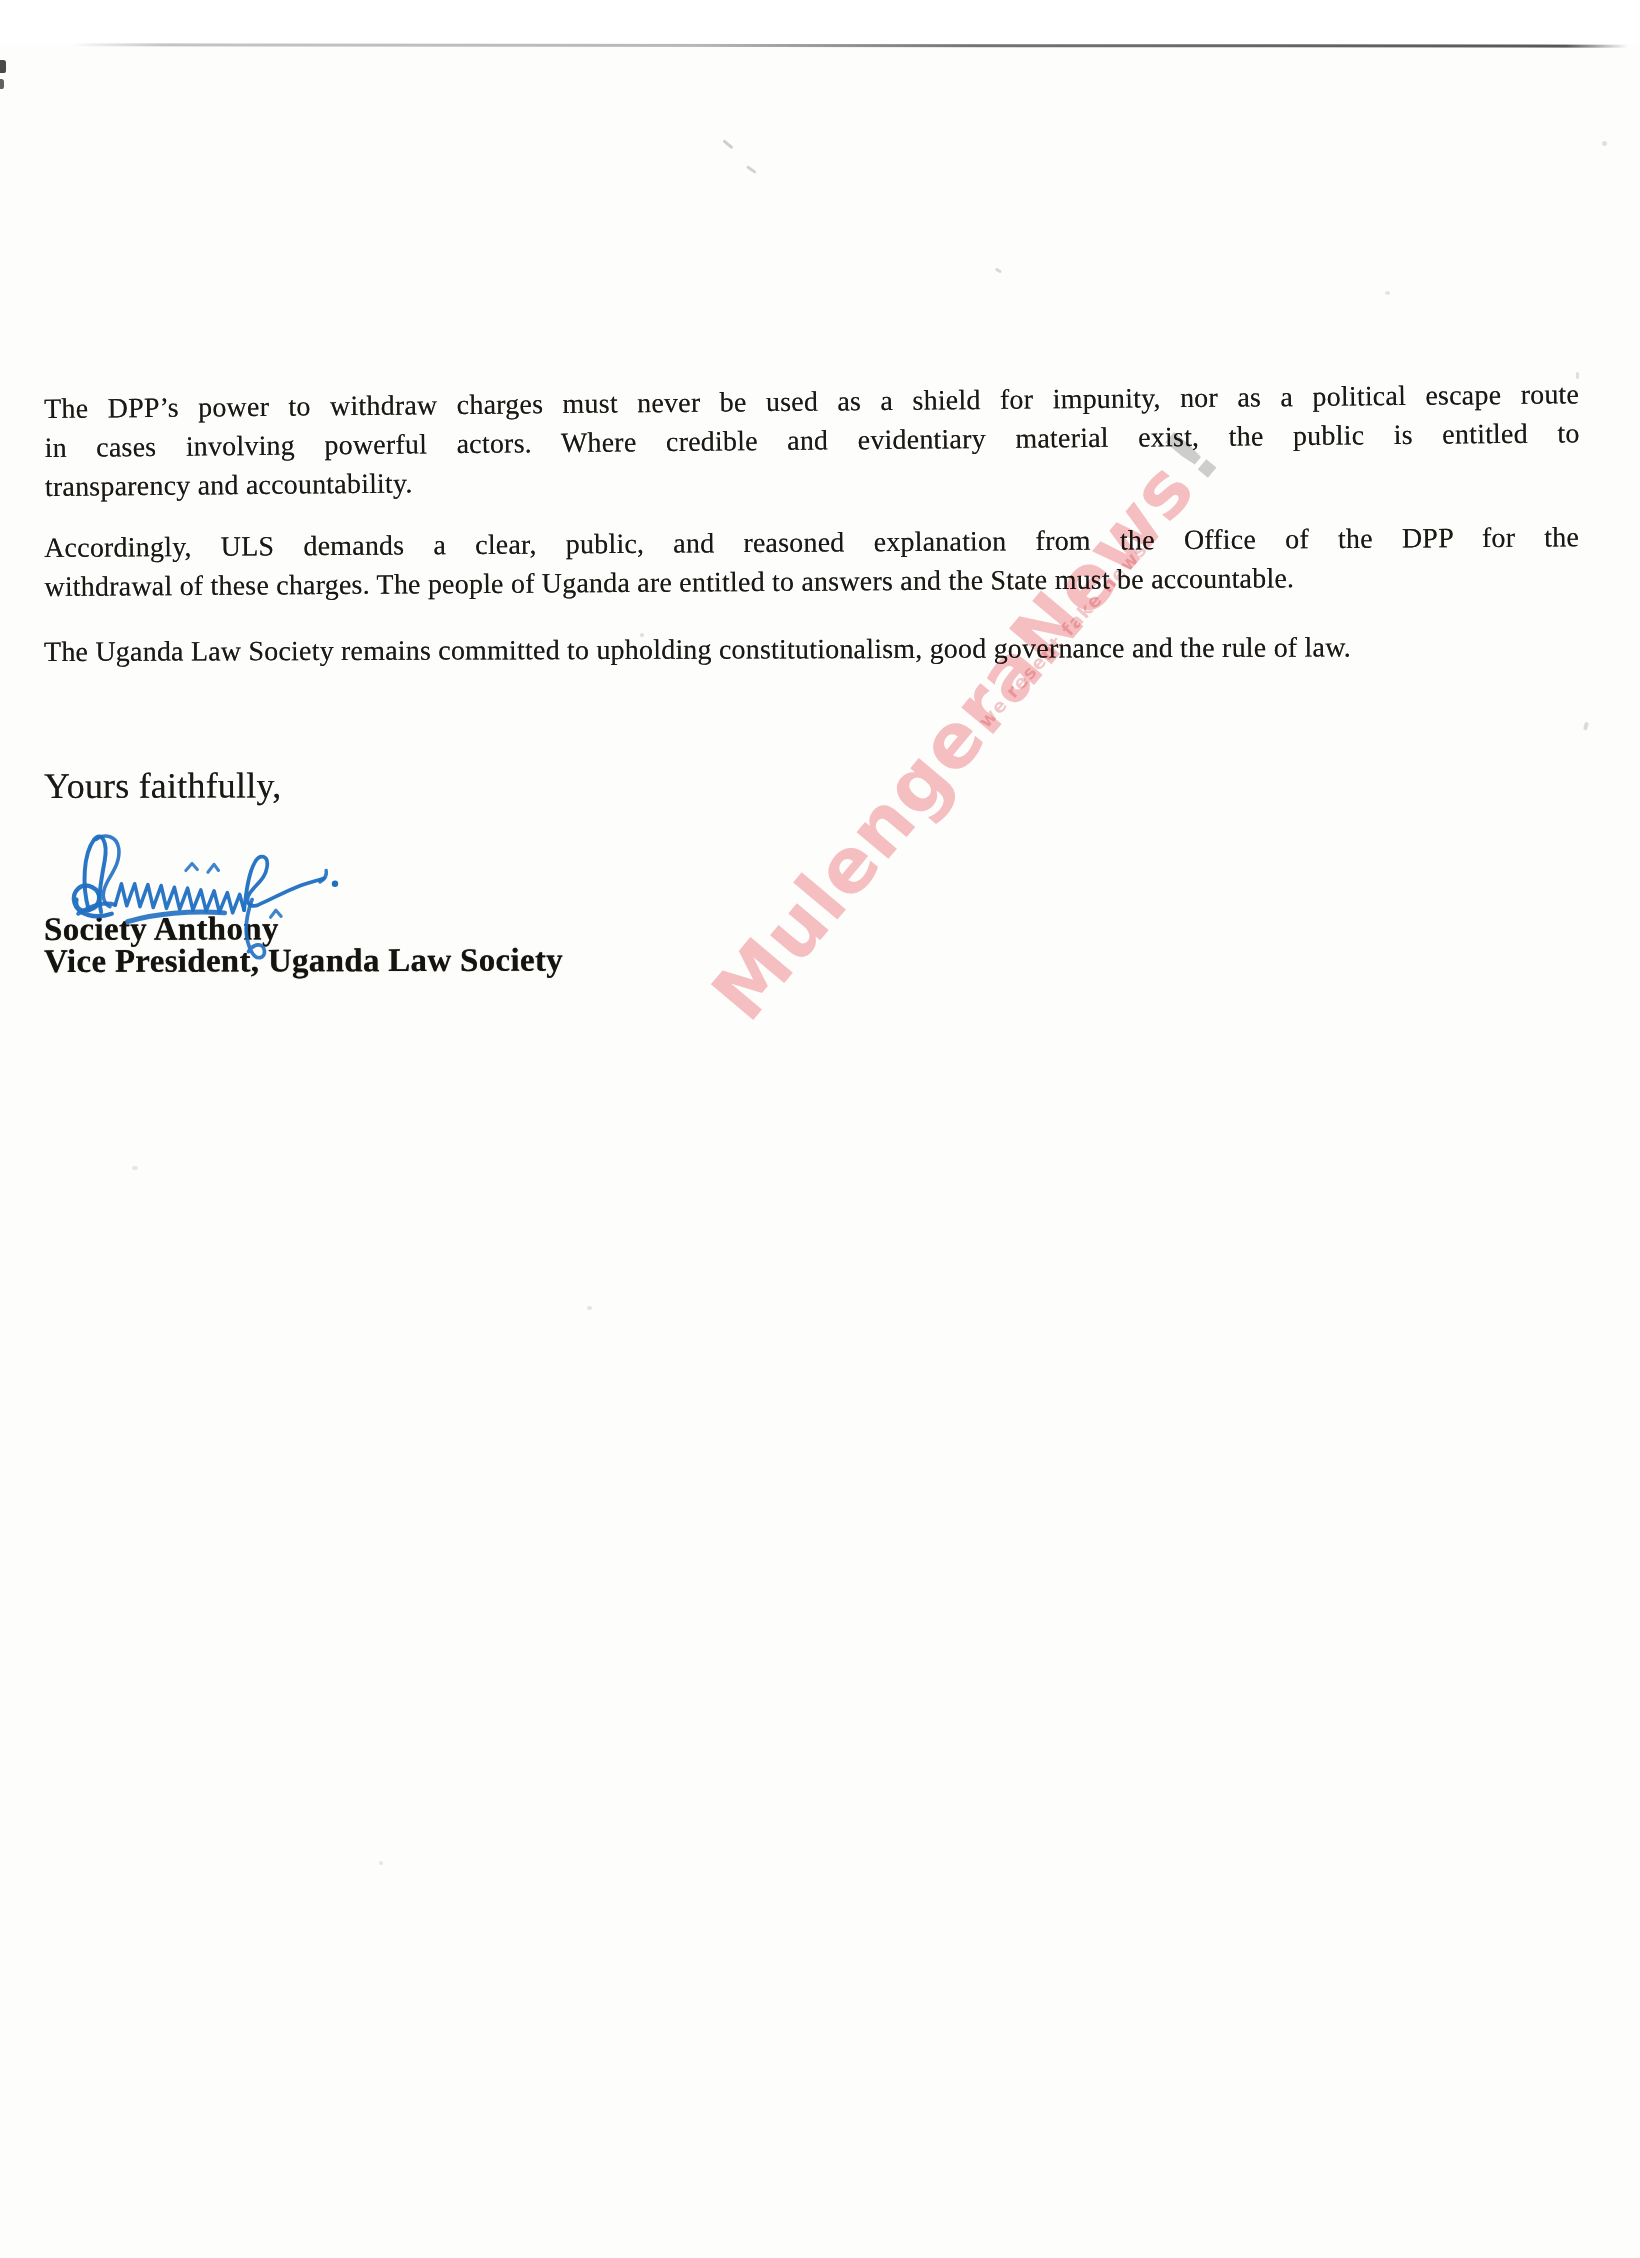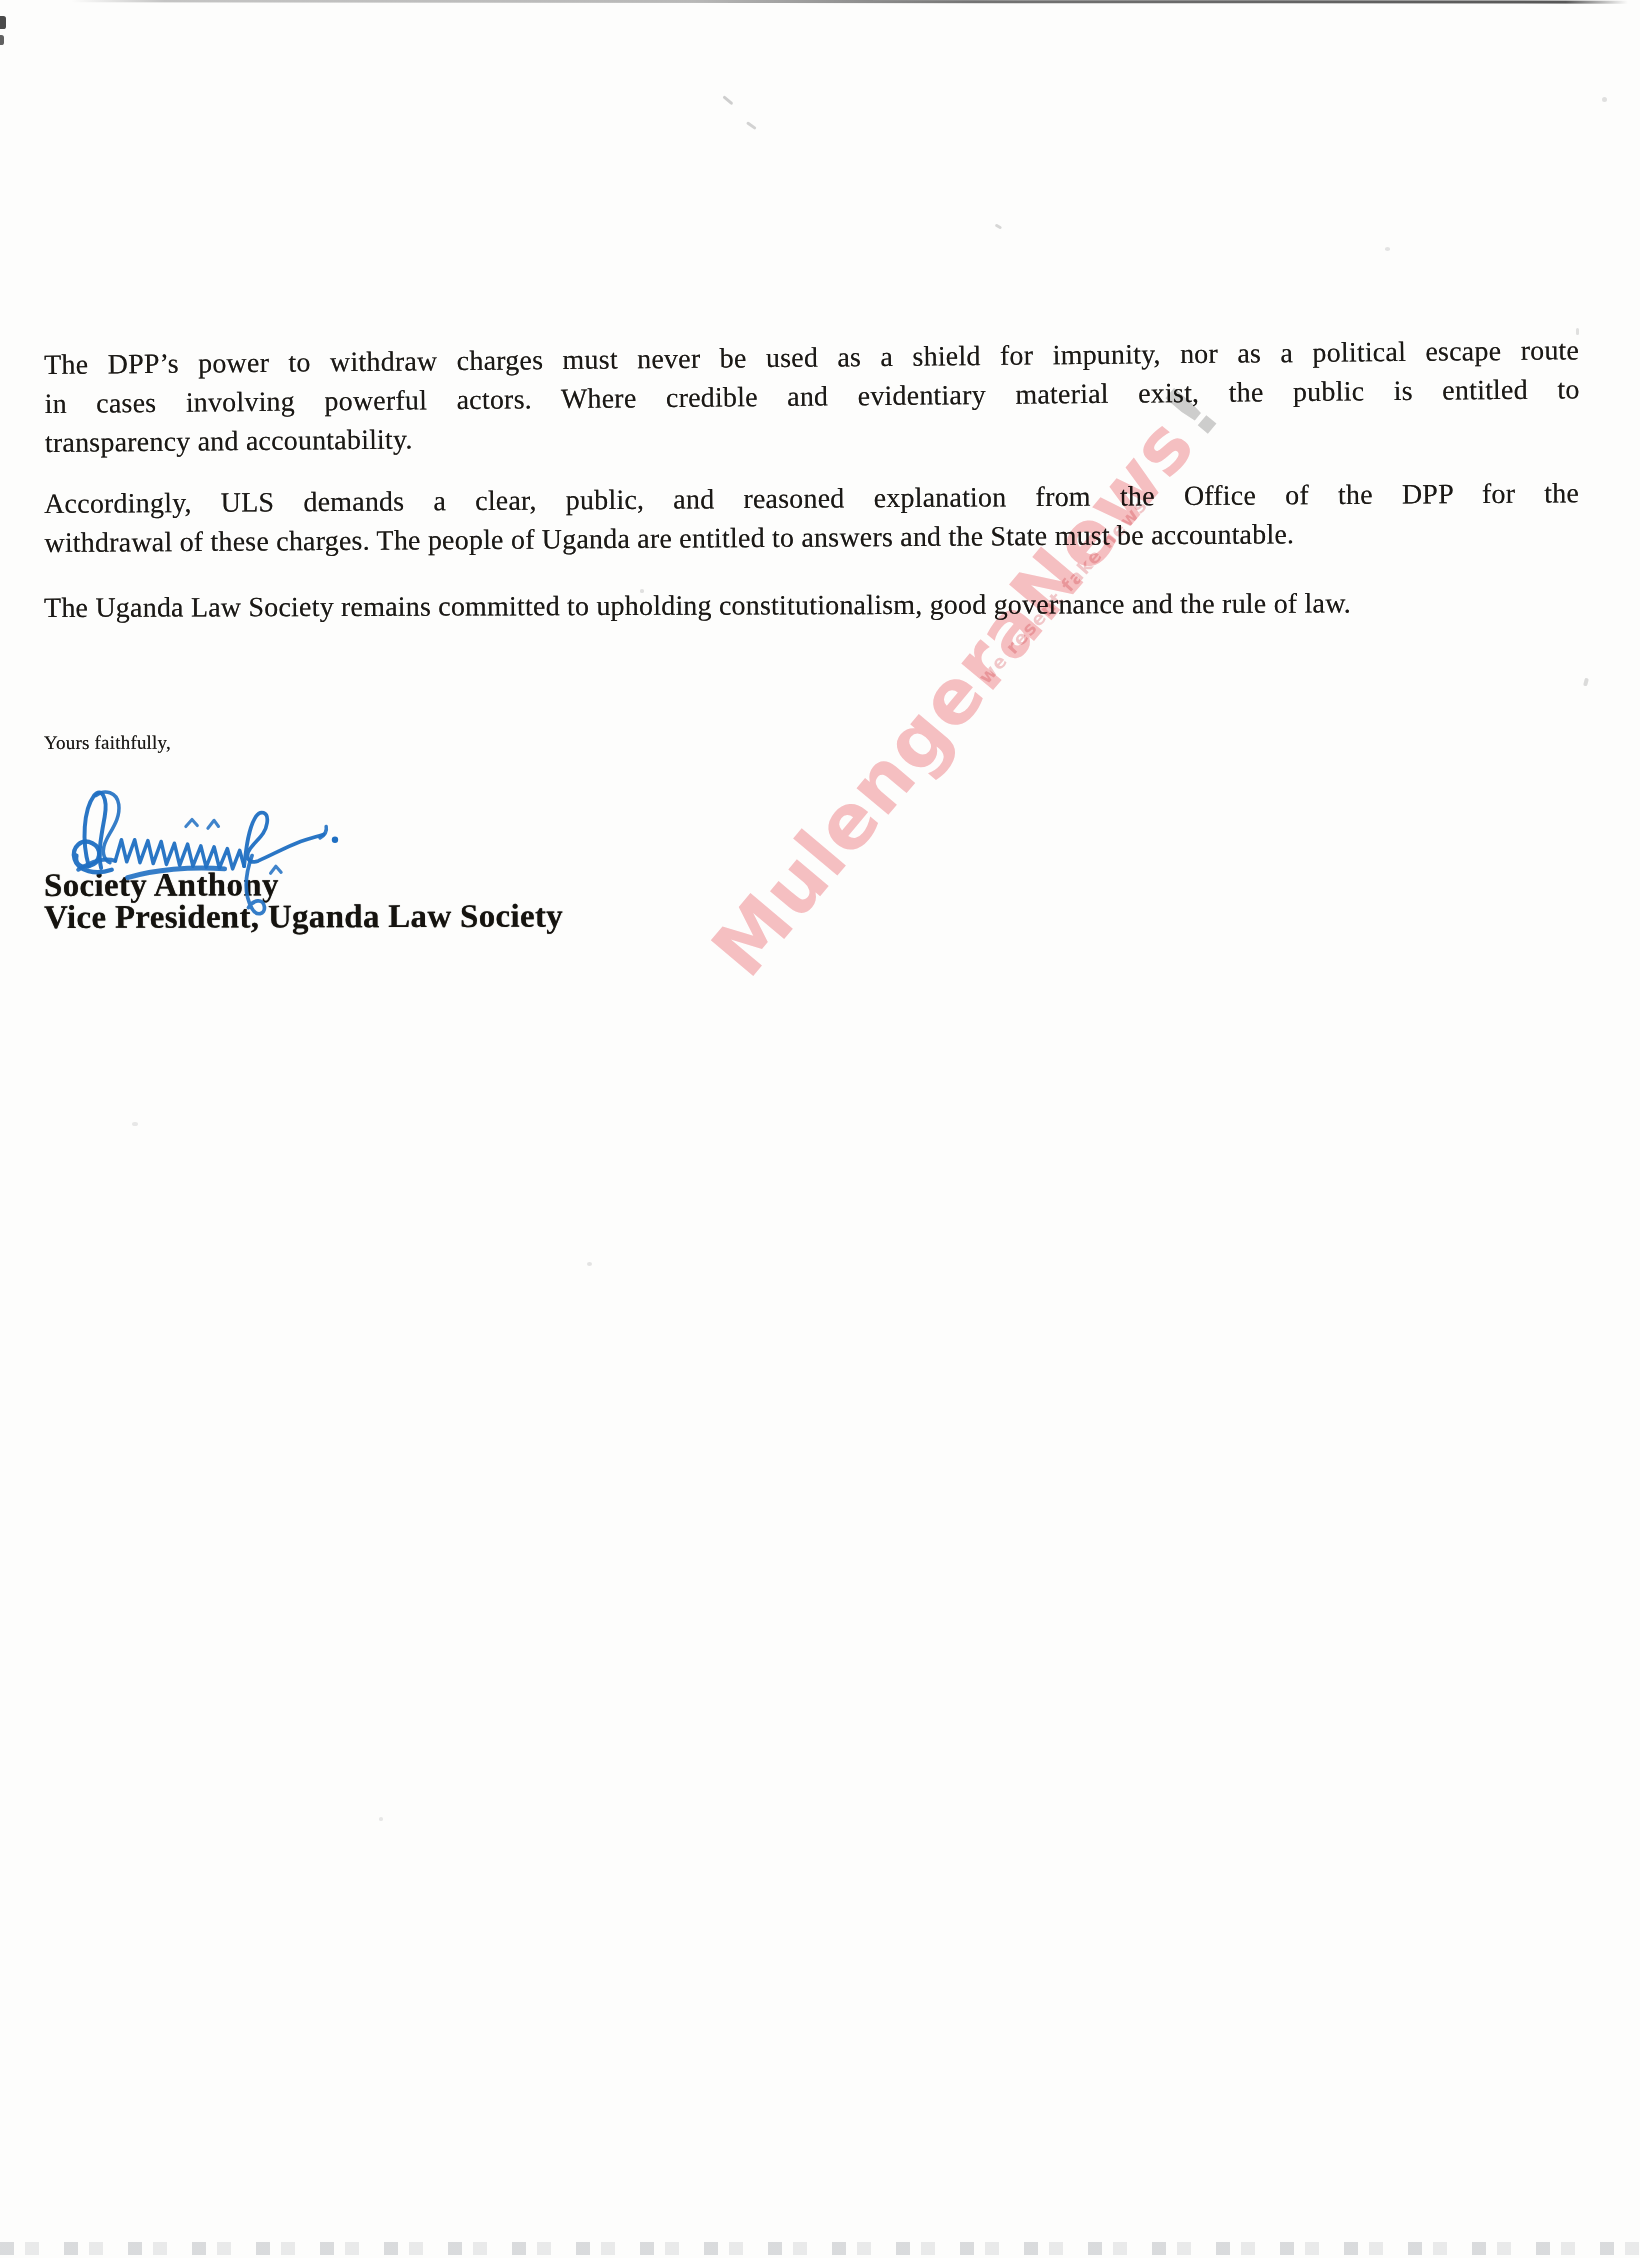--- a/index.html
+++ b/index.html
@@ -1,35 +1,35 @@
 <!DOCTYPE html>
 <html style="font-size:14px"><head>
 <meta charset="utf-8">
 <style>
   html,body{margin:0;padding:0;}
   body{
     width:1640px;height:2258px;position:relative;overflow:hidden;
     background:#ffffff;font-family:"Liberation Serif","DejaVu Serif",serif;
   }
-  .page{position:absolute;inset:0;background:#fdfdfc;}
+  .page{position:absolute;inset:0;background:#fdfdfc;margin-top:44px;}
 
   
   .letter{position:absolute;left:44px;top:0;width:1535px;height:2258px;z-index:2;}
   .para{position:absolute;left:0;width:1535px;}
   .line{
     font-size:28px;line-height:39px;color:#1b1916;letter-spacing:0.2px;
     text-shadow:0 0 0.6px rgba(35,32,28,.75);
   }
   .jline{text-align:justify;text-align-last:justify;}
   .lline{white-space:nowrap;}
   .p1{top:345px;transform:rotate(-.55deg);transform-origin:0 0;}
   .p2{top:484px;transform:rotate(-.4deg);transform-origin:0 0;}
   .p3{top:588px;transform:rotate(-.2deg);transform-origin:0 0;}
   .closing{
-    position:absolute;left:0;top:723px;font-size:19px;line-height:39px;color:#1b1916;
+    position:absolute;left:0;top:723px;font-size:36px;line-height:39px;color:#1b1916;
     letter-spacing:0.2px;text-shadow:0 0 0.6px rgba(35,32,28,.75);
     transform:rotate(-.15deg);transform-origin:0 0;white-space:nowrap;
   }
   .sig-name,.sig-title{
     position:absolute;left:0;font-weight:bold;font-size:33px;line-height:34px;color:#15130f;
     letter-spacing:0.3px;text-shadow:0 0 0.7px rgba(25,22,18,.8);
     transform:rotate(-.15deg);transform-origin:0 0;white-space:nowrap;
   }
   .sig-name{top:868px;}
   .sig-title{top:900px;}

